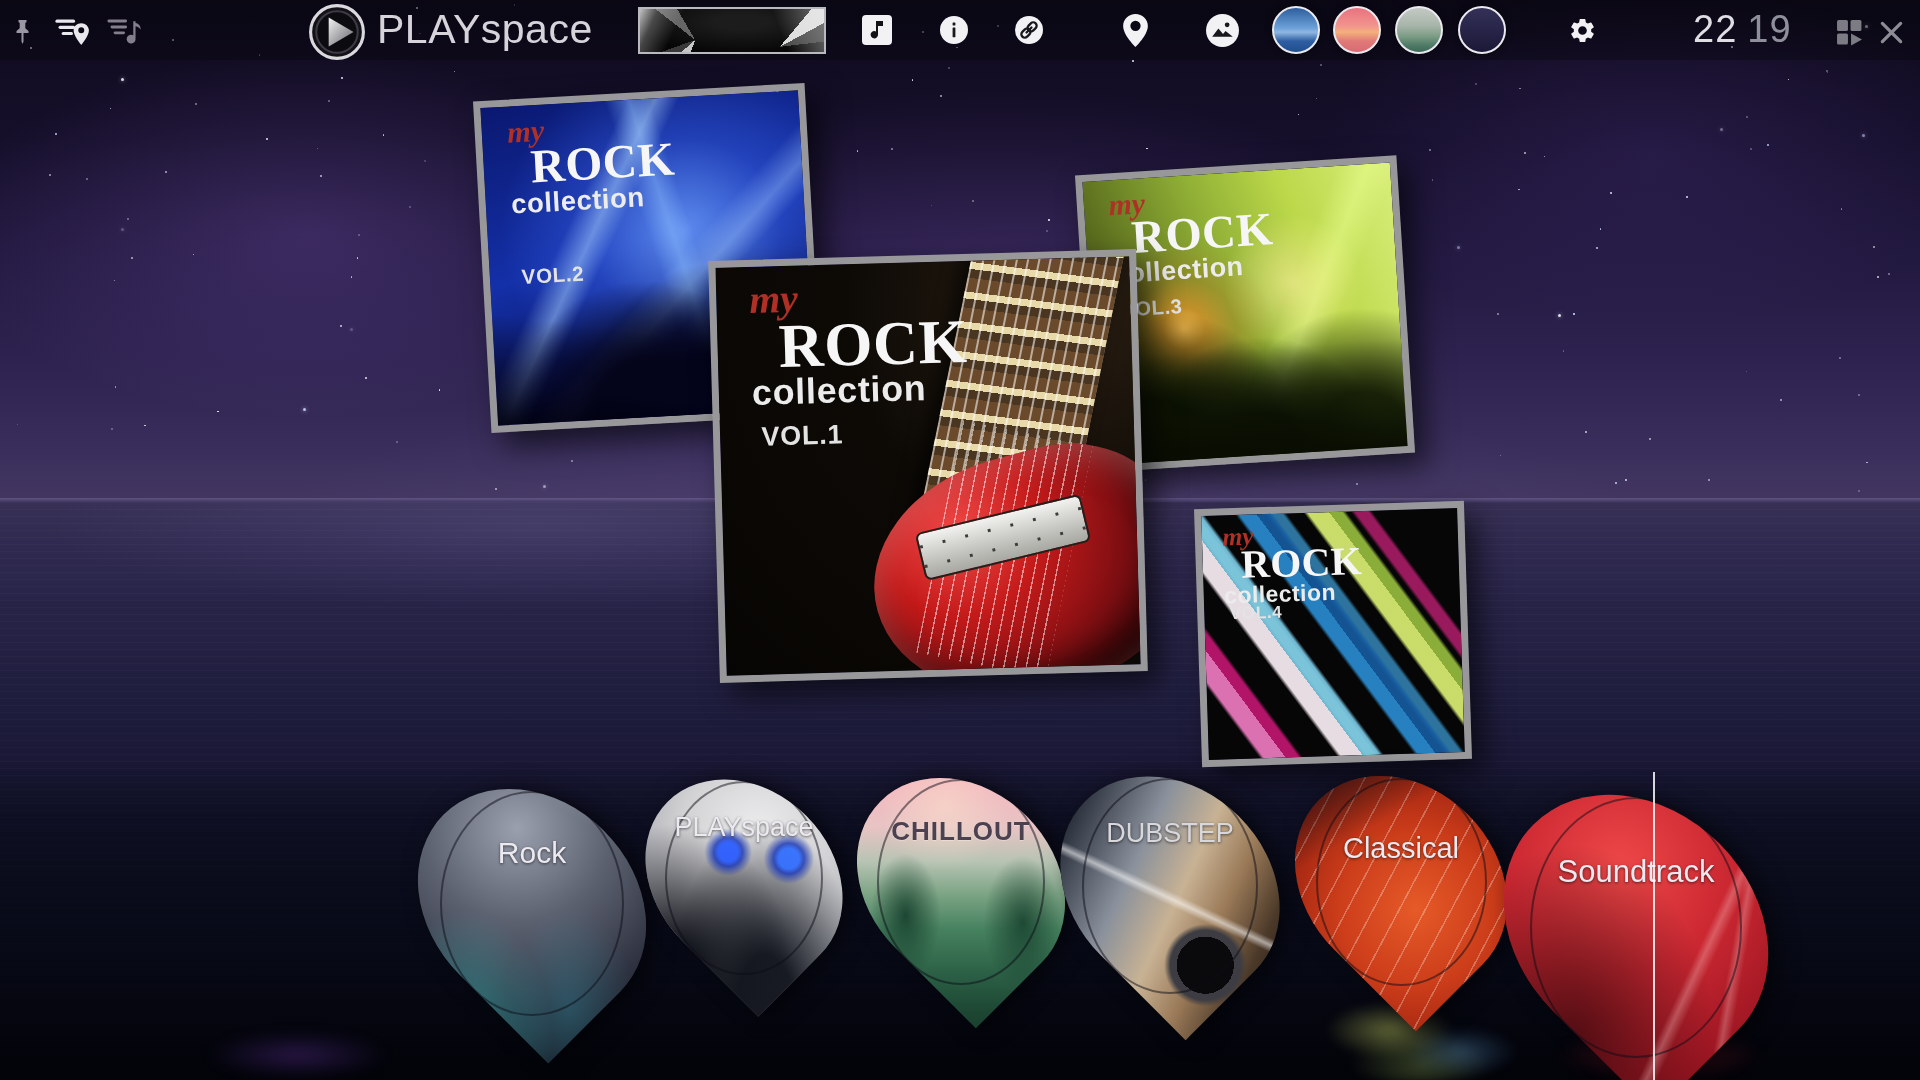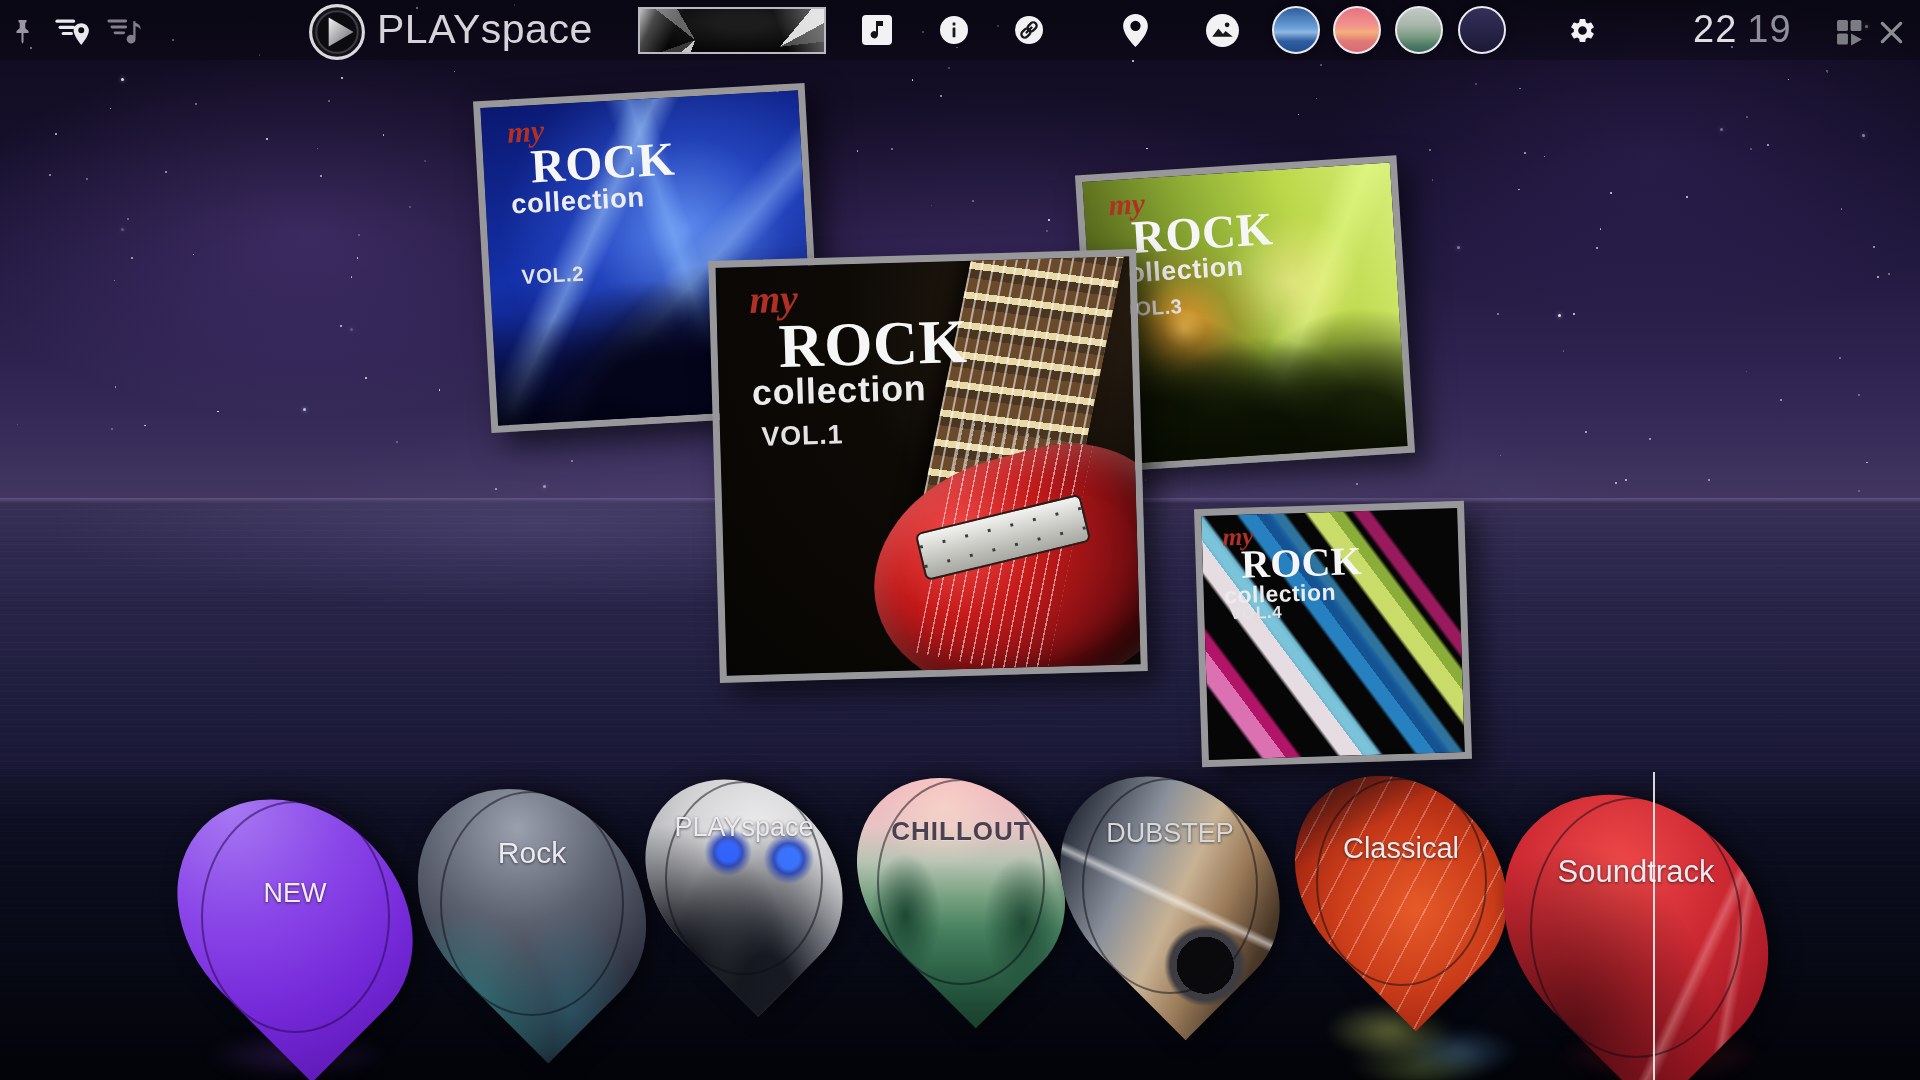--- a/index.html
+++ b/index.html
@@ -512,27 +512,20 @@
       <div class="g-pickup"></div>
     </div>
     <div class="txt">
       <span class="brand-my">my</span>
       <span class="brand-rock">ROCK</span>
       <span class="brand-coll">collection</span>
     </div>
     <span class="vol">VOL.1</span>
   </div>
 
-  <div class="pin-wrap pin-new">
-    <div class="pin">
-        <div class="pin-img img-new"></div>
-      </div>
-    <div class="pin-ring"></div>
-    <div class="pin-label">NEW</div>
-  </div>
 
   <div class="pin-wrap pin-rock">
     <div class="pin">
         <div class="pin-img img-rock"></div>
       </div>
     <div class="pin-ring"></div>
     <div class="pin-label">Rock</div>
   </div>
 
   <div class="pin-wrap pin-electronic">

